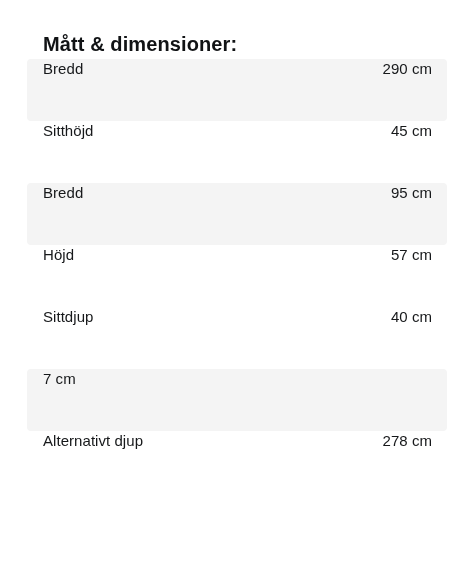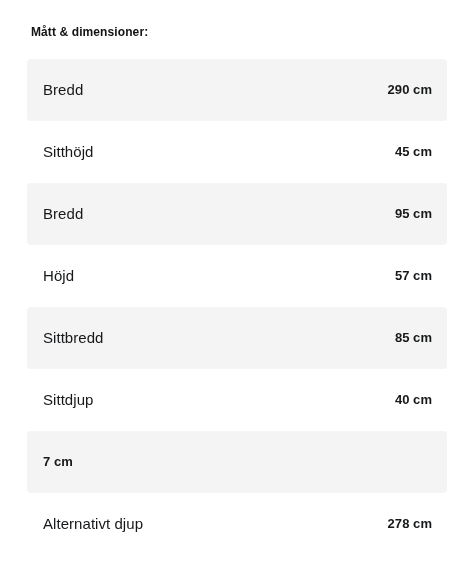--- a/index.html
+++ b/index.html
@@ -19,67 +19,66 @@
 
   .spec-panel {
     width: 475px;
     height: 575px;
     box-sizing: border-box;
     padding: 0;
     background: #ffffff;
   }
 
   .panel-title {
-    margin: 4px;
+    margin: 16px;
     padding: 0;
     position: absolute;
     left: 27px;
     top: 18px;
-    font-size: 12px;
+    font-size: 20px;
     font-weight: 700;
     letter-spacing: 0.1px;
     line-height: 20px;
     color: #111315;
   }
 
   .spec-table {
     position: absolute;
     left: 27px;
     top: 59px;
     width: 420px;
   }
 
   .spec-row {
     position: relative;
     box-sizing: border-box;
     height: 62px;
     display: flex;
-    align-items: center;
     justify-content: space-between;
     padding: 0 15px 0 16px;
     background: #ffffff;
     border-radius: 4px;
   }
 
   .spec-row.alt {
     background: #f4f4f4;
   }
 
   .spec-label {
     font-size: 15px;
     font-weight: 400;
     line-height: 20px;
     color: #16181a;
     letter-spacing: 0.05px;
     white-space: nowrap;
   }
 
   .spec-value {
-    font-size: 13px;
-    font-weight: 700;
+    font-size: 15px;
+    font-weight: 400;
     line-height: 20px;
     color: #16181a;
     letter-spacing: 0.05px;
     text-align: right;
     white-space: nowrap;
   }
 </style>
 </head>
 <body>
 
@@ -102,24 +101,20 @@
     <div class="spec-row alt">
       <span class="spec-label">Bredd</span>
       <span class="spec-value">95 cm</span>
     </div>
 
     <div class="spec-row">
       <span class="spec-label">Höjd</span>
       <span class="spec-value">57 cm</span>
     </div>
 
-    <div class="spec-row alt">
-      <span class="spec-label">Sittbredd</span>
-      <span class="spec-value">85 cm</span>
-    </div>
 
     <div class="spec-row">
       <span class="spec-label">Sittdjup</span>
       <span class="spec-value">40 cm</span>
     </div>
 
     <div class="spec-row alt">
       <span class="spec-value">7 cm</span>
     </div>
 

